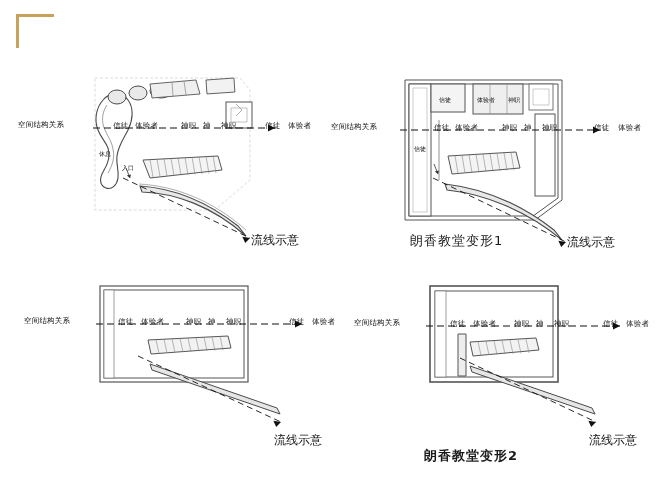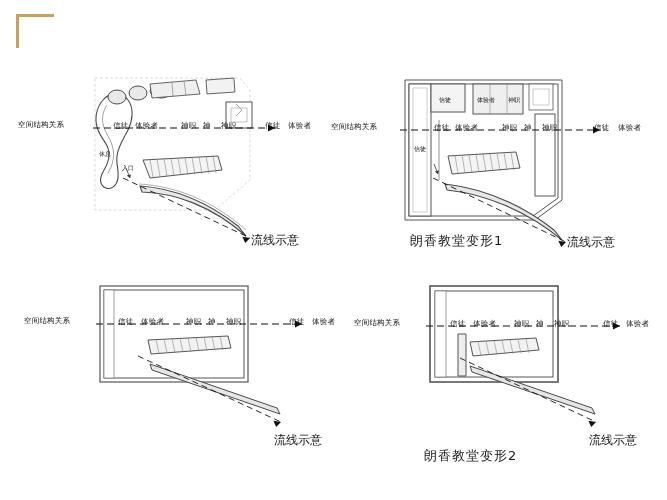--- a/index.html
+++ b/index.html
@@ -285,15 +285,15 @@
     <div class="axis-label" style="left:120px; top:47px;">信徒</div>
     <div class="axis-label" style="left:143px; top:47px;">体验者</div>
     <div class="axis-label" style="left:184px; top:47px;">神职</div>
     <div class="axis-label" style="left:206px; top:47px;">神</div>
     <div class="axis-label" style="left:224px; top:47px;">神职</div>
     <div class="axis-label" style="left:273px; top:47px;">信徒</div>
     <div class="axis-label" style="left:296px; top:47px;">体验者</div>
     <div class="flow-label" style="left:259px; top:160px;">流线示意</div>
   </div>
 
-  <div class="caption" style="left:424px; top:447px;">朗香教堂变形2</div>
+  <div class="caption" style="left:424px; top:447px;font-weight:bold;">朗香教堂变形2</div>
 
 </div>
 
 </body></html>

